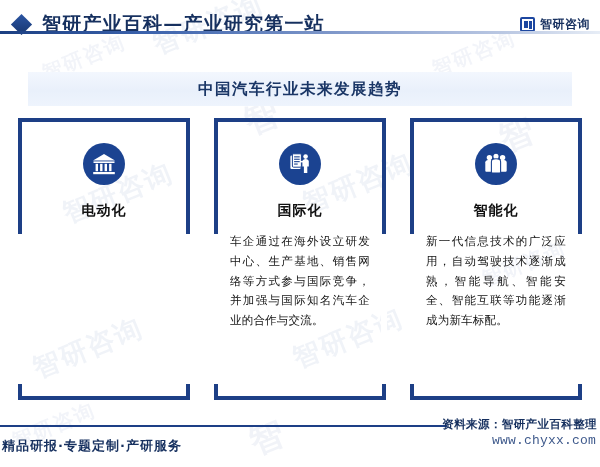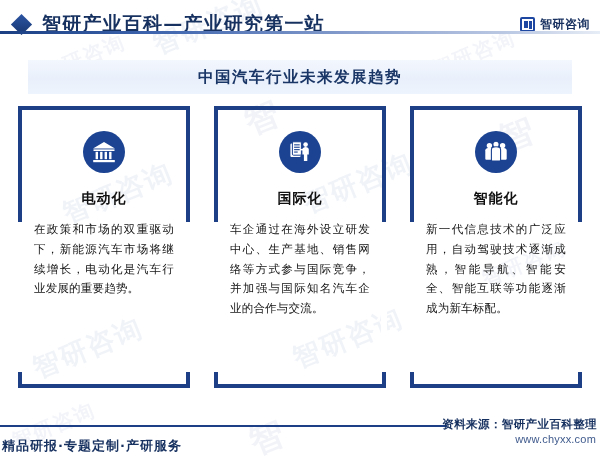--- a/index.html
+++ b/index.html
@@ -108,21 +108,21 @@
   .brand-text {
     font-size: 12px;
     font-weight: 700;
     color: #17305f;
     letter-spacing: 0.5px;
   }
 
   
   .title-banner {
     position: relative;
-    margin: 12px 28px 0 28px;
+    margin: 24px 28px 0 28px;
     height: 34px;
     background: linear-gradient(180deg, #f3f7fe 0%, #e9f0fb 55%, #eef4fd 100%);
     display: flex;
     align-items: center;
     justify-content: center;
     z-index: 10;
   }
   .title-banner-text {
     font-size: 15.5px;
     font-weight: 700;
@@ -232,23 +232,23 @@
     font-size: 11.5px;
     font-weight: 700;
     color: #16305f;
     letter-spacing: 0.4px;
     margin-left: 12px;
   }
   .footer-url {
     position: absolute;
     right: 4px;
     top: 24px;
-    font-size: 11px;
+    font-size: 13px;
     color: #3f5a8c;
-    font-family: Liberation Sans, sans-serif;
+    font-family: Liberation Mono, monospace;
     letter-spacing: 0.2px;
   }
 </style>
 </head>
 <body>
 
 <div class="watermark-layer">
   <div class="wm" style="left:150px;  top:6px;">智研咨询</div>
   <div class="wm wm-sm" style="left:40px;  top:44px;">智研咨询</div>
   <div class="wm wm-sm" style="left:430px; top:40px;">智研咨询</div>
@@ -285,21 +285,20 @@
         <polygon points="13,3 24,9.5 2,9.5" fill="#ffffff"></polygon>
         <rect x="2.5" y="10.4" width="21" height="1.6" fill="#ffffff"></rect>
         <rect x="4.6" y="12.8" width="2.4" height="7.4" fill="#ffffff"></rect>
         <rect x="9.1" y="12.8" width="2.4" height="7.4" fill="#ffffff"></rect>
         <rect x="13.6" y="12.8" width="2.4" height="7.4" fill="#ffffff"></rect>
         <rect x="18.1" y="12.8" width="2.4" height="7.4" fill="#ffffff"></rect>
         <rect x="2.2" y="21" width="21.6" height="2.2" fill="#ffffff"></rect>
       </svg>
     </div>
     <div class="card-title">电动化</div>
-    <div class="card-body">在政策和市场的双重驱动下，新能源汽车市场将继续增长，电动化是汽车行业发展的重要趋势。</div>
   </div>
 
   <div class="card">
     <div class="card-icon">
       <svg width="26" height="26" viewBox="0 0 26 26" aria-hidden="true">
         <rect x="3.4" y="4.6" width="10.2" height="13.4" rx="1.1" fill="#ffffff"></rect>
         <rect x="5.4" y="2.8" width="9" height="13.4" rx="1.1" fill="#ffffff" stroke="#1b4391" stroke-width="1"></rect>
         <rect x="7.1" y="5.3" width="5.6" height="1.1" fill="#1b4391"></rect>
         <rect x="7.1" y="7.7" width="5.6" height="1.1" fill="#1b4391"></rect>
         <rect x="7.1" y="10.1" width="5.6" height="1.1" fill="#1b4391"></rect>

